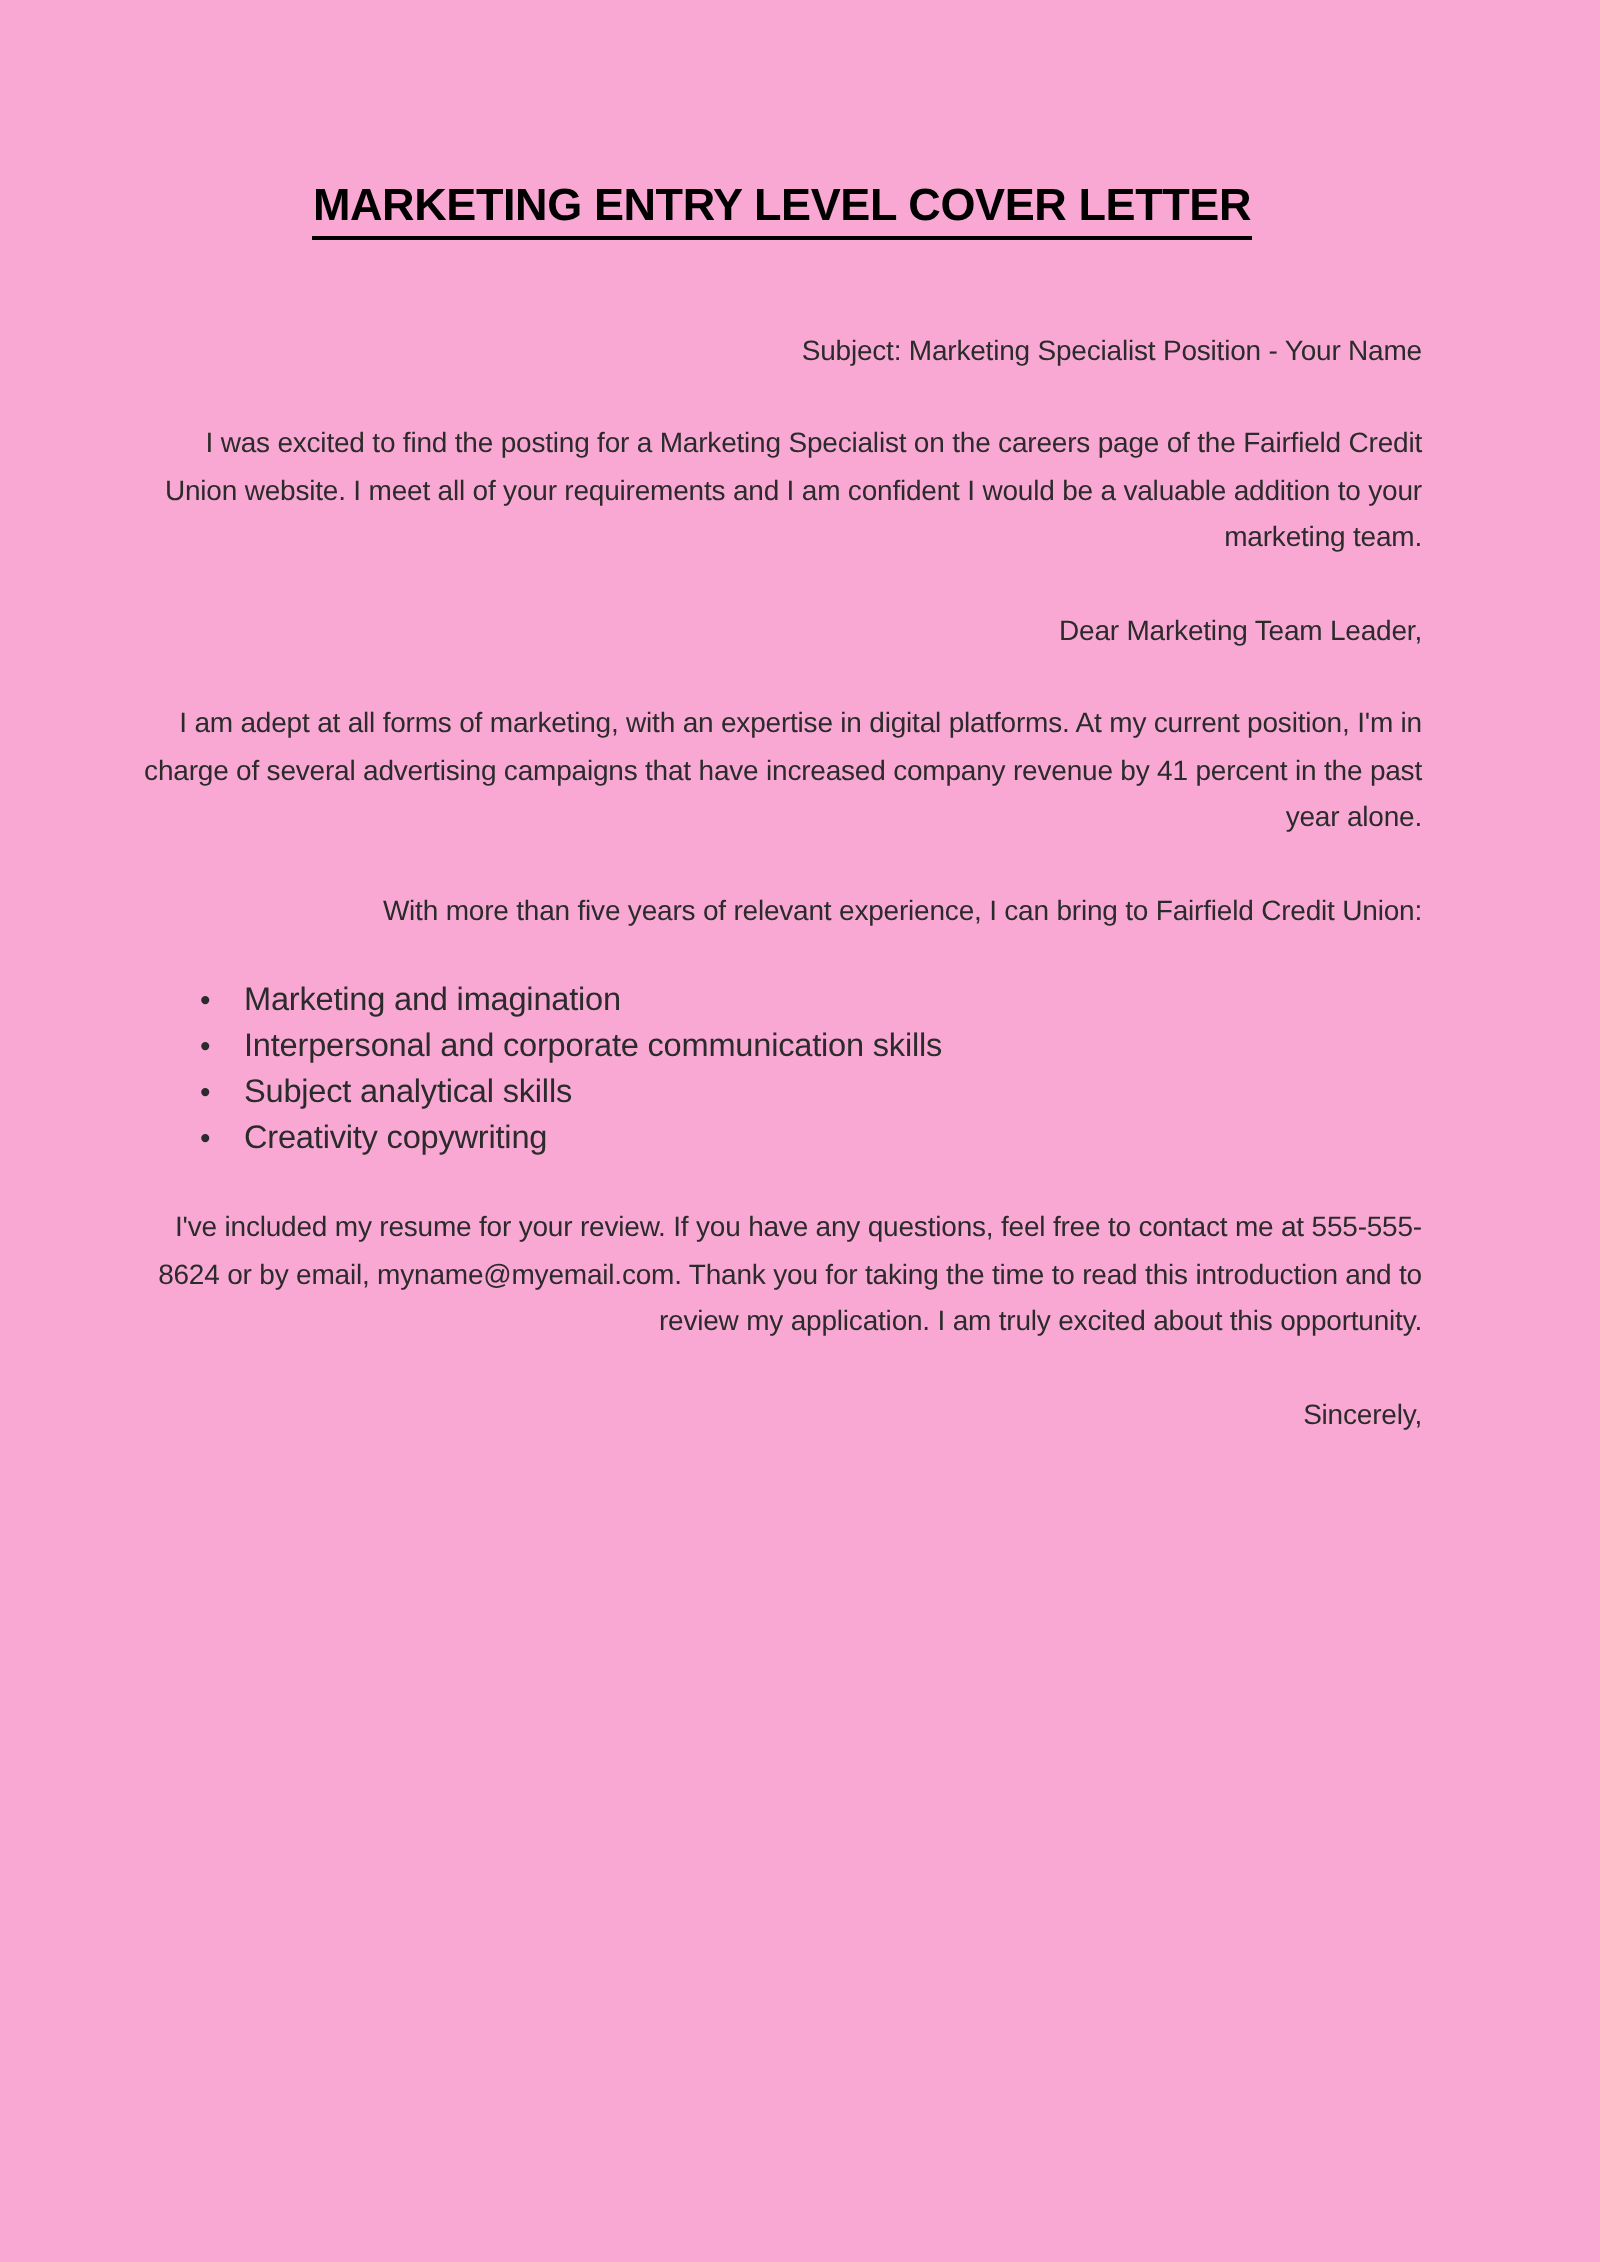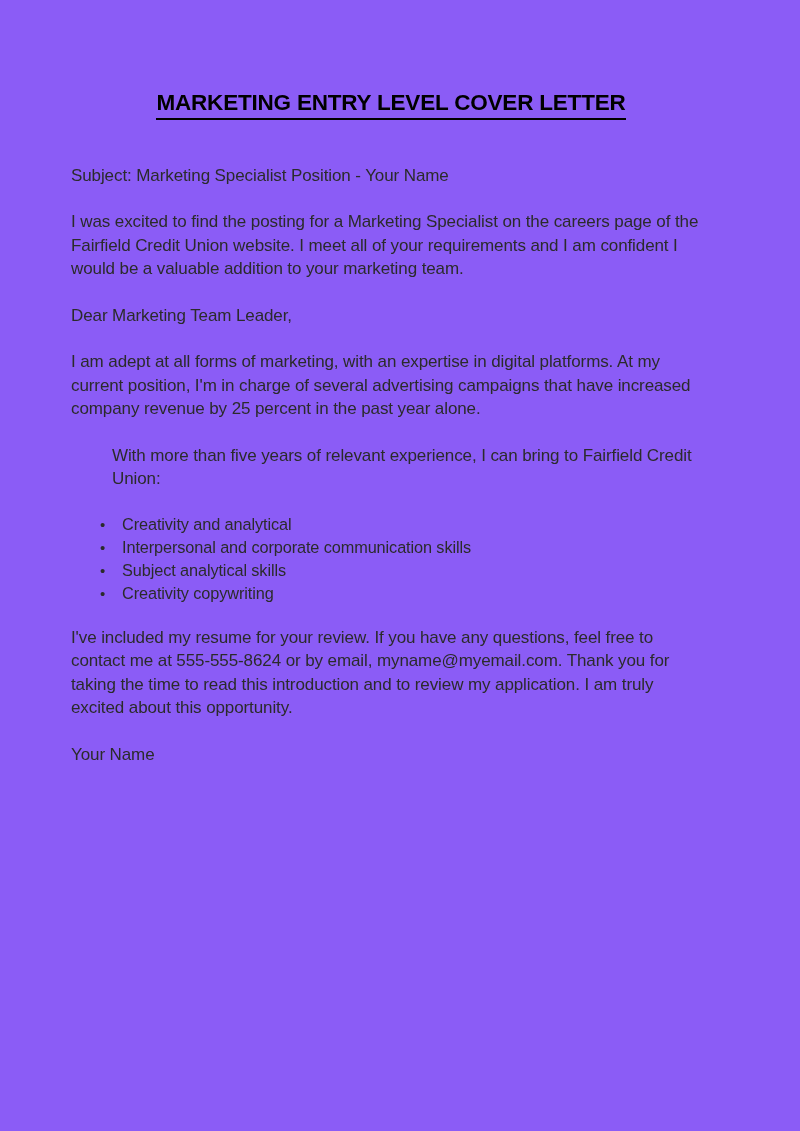--- a/index.html
+++ b/index.html
@@ -4,21 +4,21 @@
 <style>
   html, body {
     margin: 0;
     padding: 0;
     background: #ffffff;
   }
   .page {
     position: relative;
     width: 800px;
     height: 1131px;
-    background: #8b5cf6;
+    background: #f9a8d4;
     overflow: hidden;
     font-family: "Liberation Sans", sans-serif;
     color: #2b2b2b;
     box-sizing: border-box;
   }
   .content {
     position: absolute;
     left: 71px;
     top: 90px;
     width: 640px;
@@ -31,25 +31,26 @@
     color: #000000;
     margin: 0 0 44px 0;
     line-height: 1.15;
   }
   .doc-title .title-text {
     display: inline-block;
     border-bottom: 2.5px solid #000000;
     padding-bottom: 2px;
   }
   .para {
-    font-size: 17px;
+    font-size: 14px;
     line-height: 23.5px;
     margin: 0 0 23px 0;
     color: #2b2b2b;
     letter-spacing: -0.1px;
+    text-align: right;
   }
   .para.tight-after {
     margin-bottom: 22px;
     margin-left: 41px;
   }
   .bullet-list {
     list-style: none;
     margin: 0 0 21px 0;
     padding: 0;
   }
@@ -77,31 +78,31 @@
   <div class="content">
 
     <h1 class="doc-title"><span class="title-text">MARKETING ENTRY LEVEL COVER LETTER</span></h1>
 
     <p class="para">Subject: Marketing Specialist Position - Your Name</p>
 
     <p class="para">I was excited to find the posting for a Marketing Specialist on the careers page of the Fairfield Credit Union website. I meet all of your requirements and I am confident I would be a valuable addition to your marketing team.</p>
 
     <p class="para">Dear Marketing Team Leader,</p>
 
-    <p class="para">I am adept at all forms of marketing, with an expertise in digital platforms. At my current position, I'm in charge of several advertising campaigns that have increased company revenue by 25 percent in the past year alone.</p>
+    <p class="para">I am adept at all forms of marketing, with an expertise in digital platforms. At my current position, I'm in charge of several advertising campaigns that have increased company revenue by 41 percent in the past year alone.</p>
 
     <p class="para tight-after">With more than five years of relevant experience, I can bring to Fairfield Credit Union:</p>
 
     <ul class="bullet-list">
-      <li><span class="bullet-dot">•</span><span>Creativity and analytical</span></li>
+      <li><span class="bullet-dot">•</span><span>Marketing and imagination</span></li>
       <li><span class="bullet-dot">•</span><span>Interpersonal and corporate communication skills</span></li>
       <li><span class="bullet-dot">•</span><span>Subject analytical skills</span></li>
       <li><span class="bullet-dot">•</span><span>Creativity copywriting</span></li>
     </ul>
 
 
     <p class="para">I've included my resume for your review. If you have any questions, feel free to contact me at 555-555-8624 or by email, myname@myemail.com. Thank you for taking the time to read this introduction and to review my application. I am truly excited about this opportunity.</p>
 
+    <p class="para">Sincerely,</p>
 
-    <p class="para">Your Name</p>
 
   </div>
 </div>
 
 </body></html>

